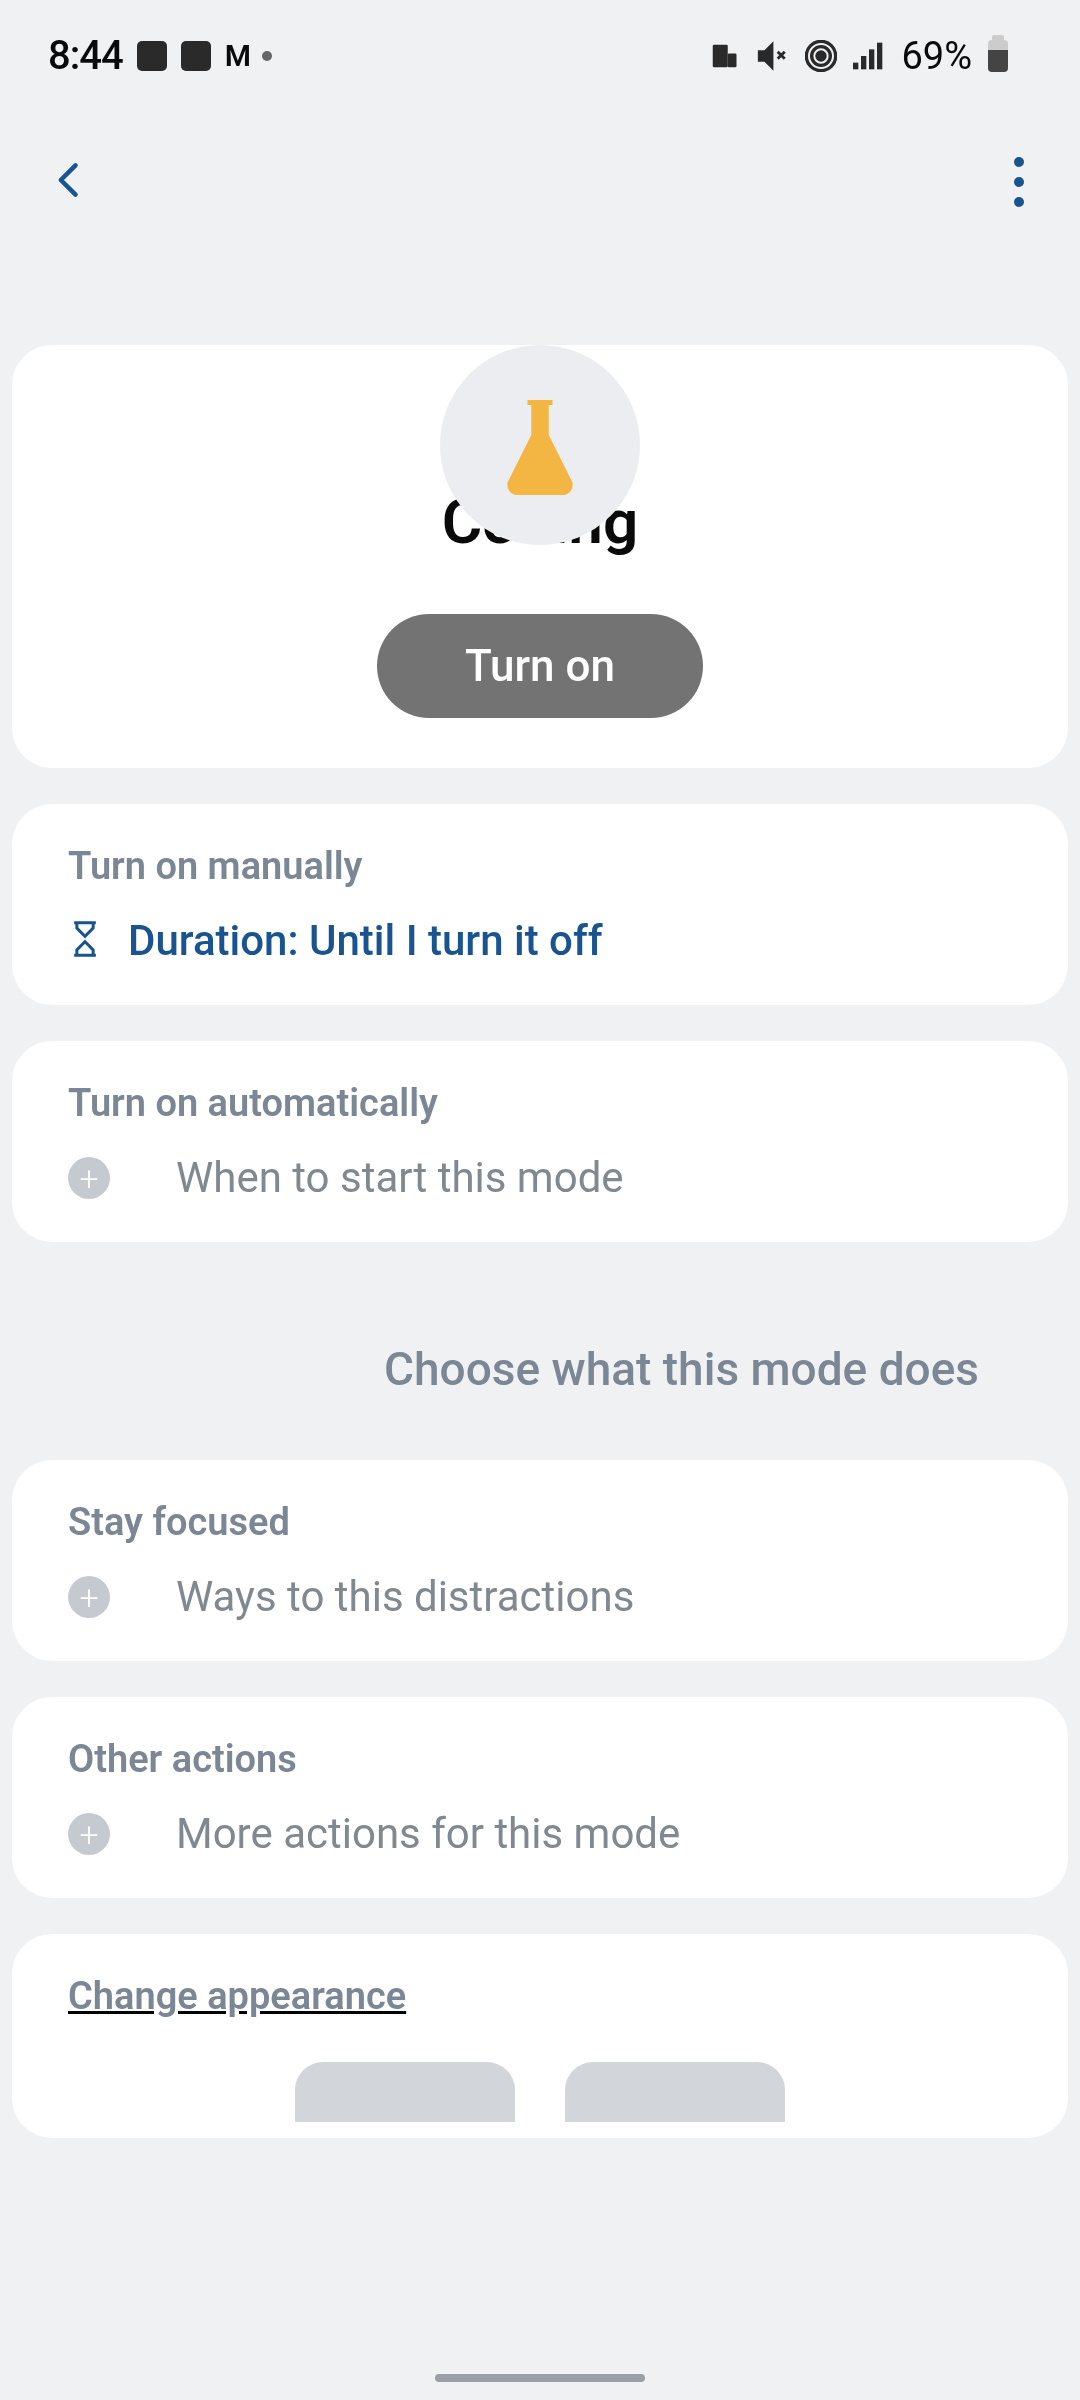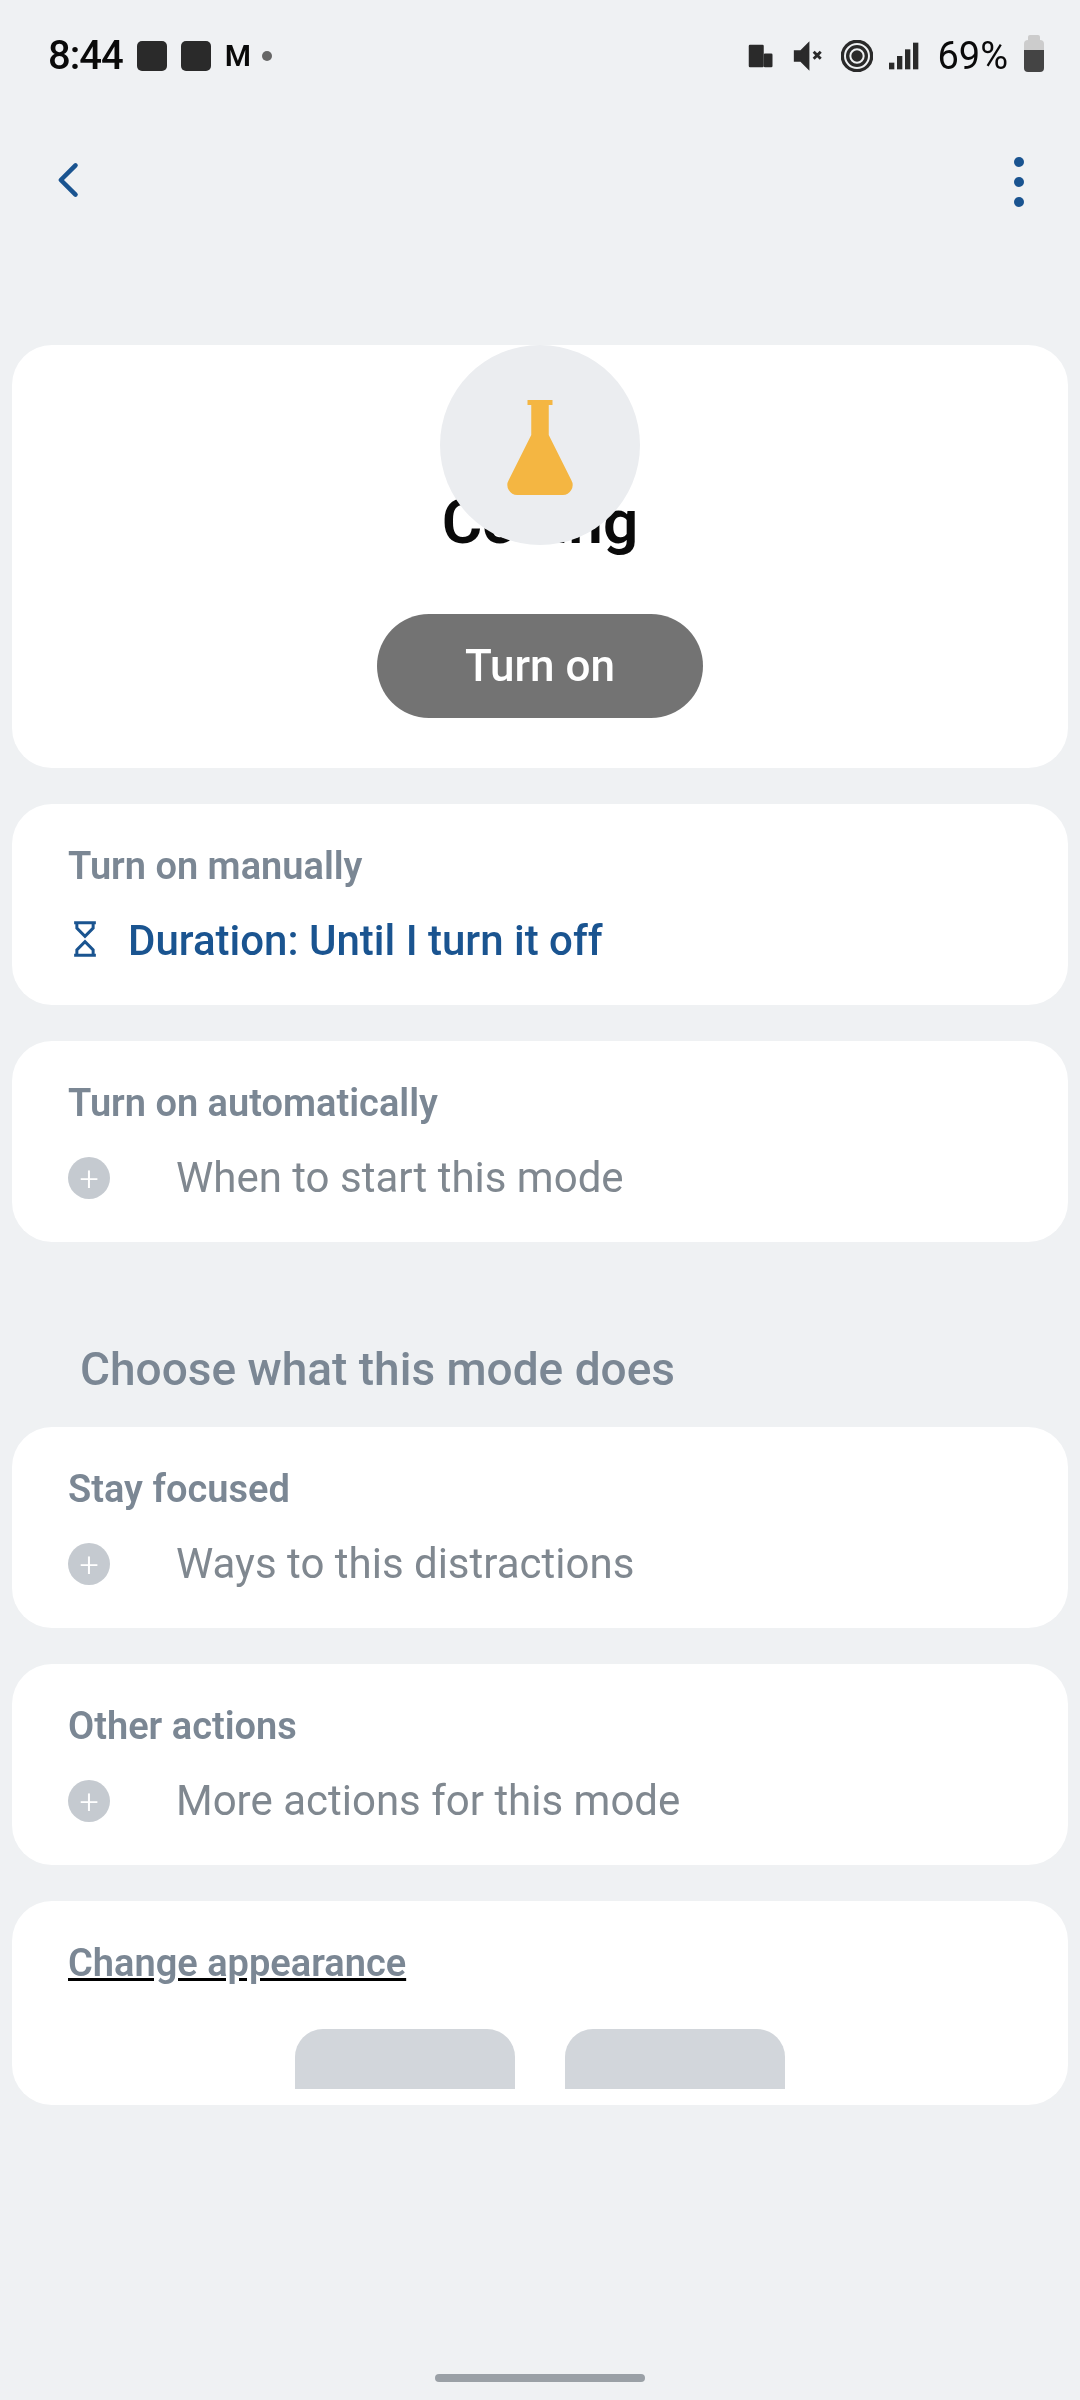--- a/index.html
+++ b/index.html
@@ -1,18 +1,18 @@
 <!DOCTYPE html>
 <html><head>
 <meta charset="utf-8">
 <style>
   * { margin: 0; padding: 0; box-sizing: border-box; font-family: -apple-system, BlinkMacSystemFont, 'Segoe UI', Roboto, sans-serif; }
   body { width: 1080px; height: 2400px; background: #eff1f3; overflow: hidden; position: relative; }
   
-  .status-bar { display: flex; justify-content: space-between; align-items: center; padding: 32px 36px 20px 48px; color: #0a0a0a; }
+  .status-bar { display: flex; justify-content: space-between; align-items: center; padding: 32px 72px 20px 48px; color: #0a0a0a; }
   .status-left { display: flex; align-items: center; gap: 14px; }
   .status-time { font-size: 40px; font-weight: 500; letter-spacing: -1px; }
   .status-icon-sq { width: 30px; height: 30px; background: #2a2a2a; border-radius: 5px; }
   .status-icon-m { font-size: 30px; font-weight: 600; letter-spacing: -3px; }
   .status-dot { width: 10px; height: 10px; border-radius: 50%; background: #666; }
   .status-right { display: flex; align-items: center; gap: 16px; }
   .status-text { font-size: 38px; font-weight: 400; }
   .status-battery { width: 20px; height: 32px; background: linear-gradient(to top, #444 69%, #ccc 69%); border-radius: 4px; position: relative; }
   .status-battery::before { content: ''; position: absolute; top: -5px; left: 4px; width: 12px; height: 5px; background: #ccc; border-radius: 2px 2px 0 0; }
   
@@ -34,21 +34,21 @@
   .section-gap { height: 100px; }
   
   .card-heading { color: #7b8794; font-size: 38px; font-weight: 600; margin-bottom: 28px; }
   .card-row { display: flex; align-items: center; gap: 26px; }
   .card-link { color: #1a5490; font-size: 42px; font-weight: 500; }
   .card-muted { color: #808890; font-size: 42px; font-weight: 400; margin-left: 40px; }
   
   .hourglass-icon svg { width: 34px; height: 38px; }
   .plus-circle { width: 42px; height: 42px; border-radius: 50%; background: #c5cad0; display: flex; align-items: center; justify-content: center; color: #fff; font-size: 34px; font-weight: 300; }
   
-  .section-title { color: #7b8794; font-size: 46px; font-weight: 500; padding: 0 80px; margin-bottom: 31px; }
+  .section-title { color: #7b8794; font-size: 46px; font-weight: 500; padding: 0 101px; margin-bottom: 64px; text-align: right; }
   
   .appearance-card { padding-bottom: 16px; text-decoration: underline; }
   .appearance-thumbs { display: flex; justify-content: center; gap: 50px; margin-top: 44px; }
   .thumb { width: 220px; height: 60px; background: #d2d6db; border-radius: 28px 28px 0 0; }
   
   .home-indicator { position: absolute; bottom: 18px; left: 50%; transform: translateX(-50%); width: 210px; height: 8px; background: #9aa0a6; border-radius: 4px; }
 </style>
 </head>
 <body>
 

